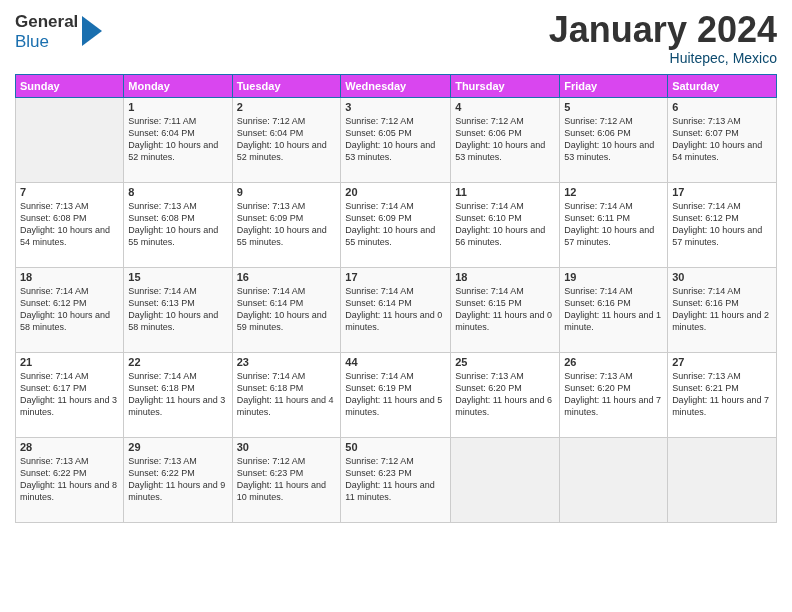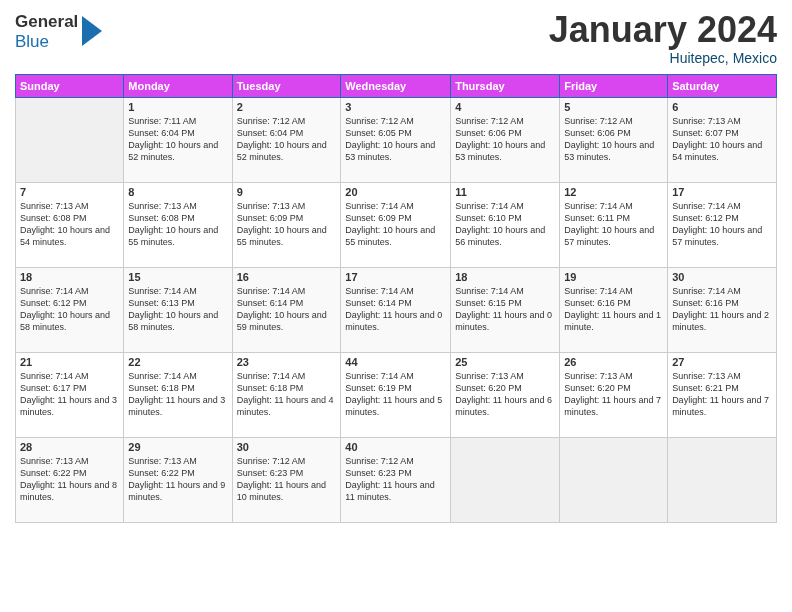--- a/index.html
+++ b/index.html
@@ -249,21 +249,21 @@
           </td>
           <td>
             <span class="day-number">29</span>
             <div class="day-info">Sunrise: 7:13 AM<br>Sunset: 6:22 PM<br>Daylight: 11 hours and 9 minutes.</div>
           </td>
           <td>
             <span class="day-number">30</span>
             <div class="day-info">Sunrise: 7:12 AM<br>Sunset: 6:23 PM<br>Daylight: 11 hours and 10 minutes.</div>
           </td>
           <td>
-            <span class="day-number">40</span>
+            <span class="day-number">50</span>
             <div class="day-info">Sunrise: 7:12 AM<br>Sunset: 6:23 PM<br>Daylight: 11 hours and 11 minutes.</div>
           </td>
           <td class="empty-cell"></td>
           <td class="empty-cell"></td>
           <td class="empty-cell"></td>
         </tr>
       </tbody>
   </table>
 </div>
 

